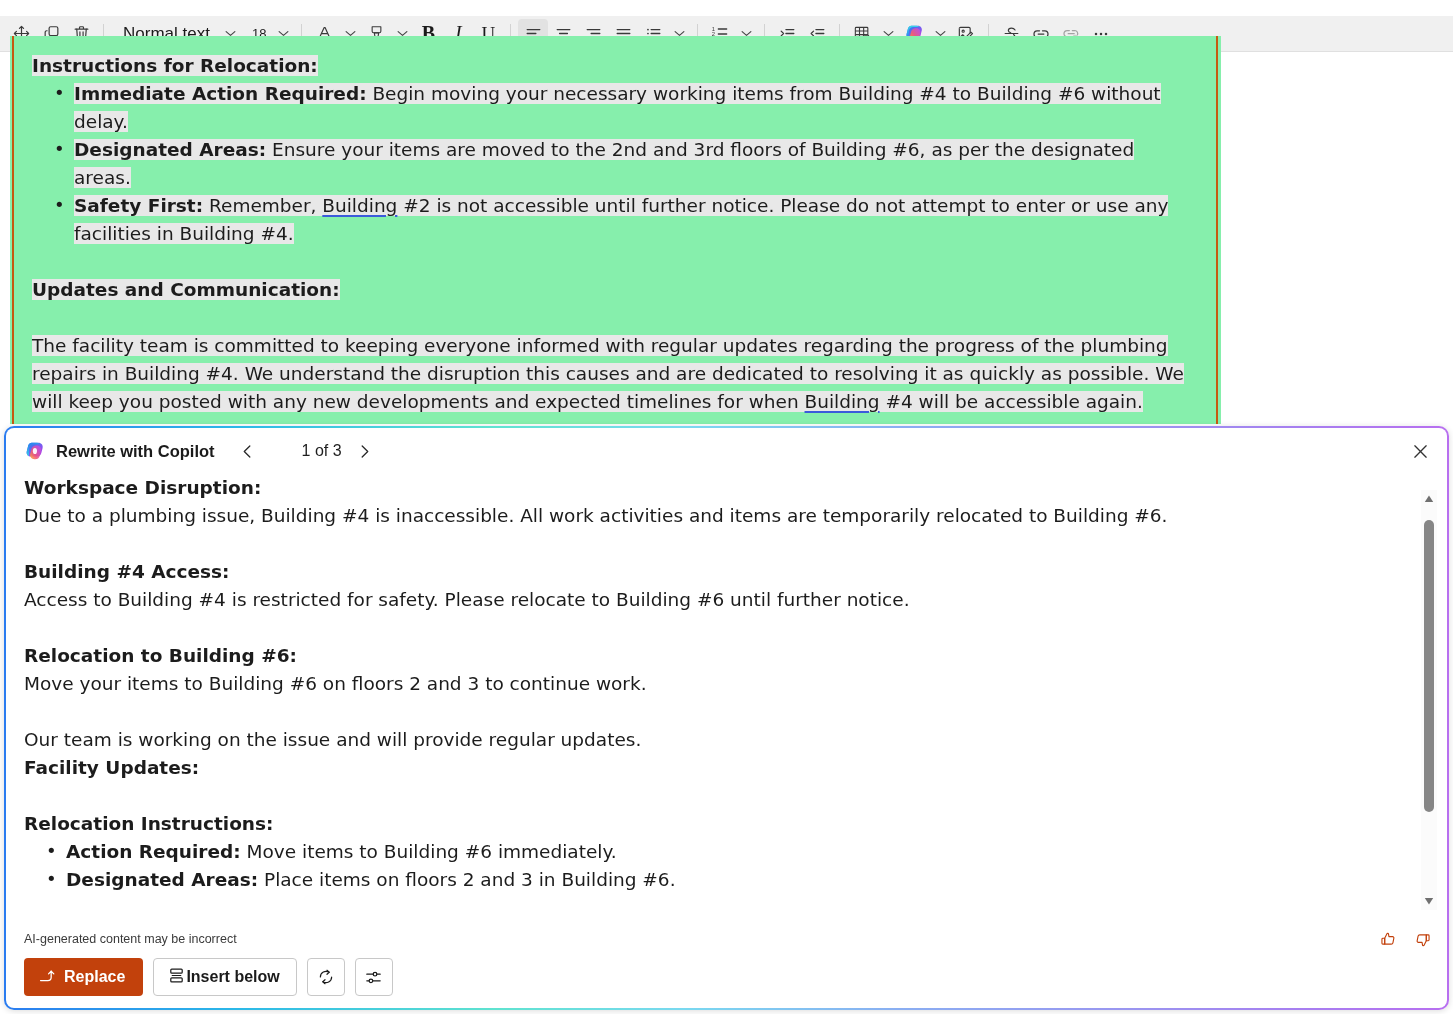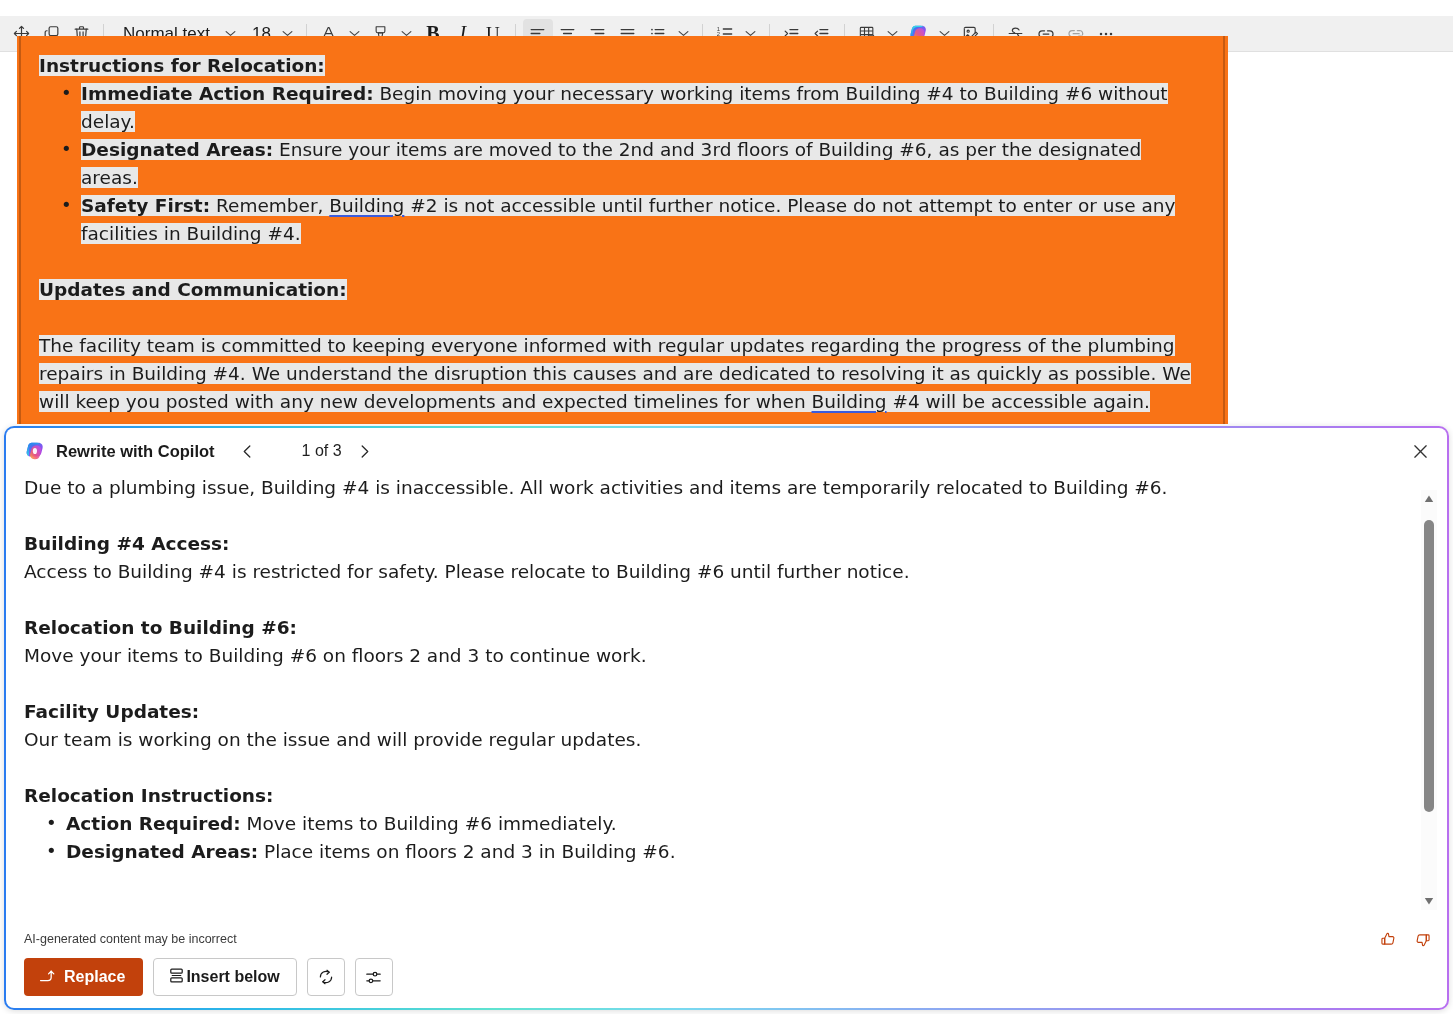--- a/index.html
+++ b/index.html
@@ -39,33 +39,33 @@
   .tb-sep {
     width: 1px; height: 20px; background: #d2d2d2;
     margin: 0 7px; flex: 0 0 auto;
   }
   .style-label {
     font-size: 17px; color: #1b1b1b;
     padding: 0 10px 0 12px; white-space: nowrap;
     display:flex; align-items:center; height:30px;
   }
   .size-label {
-    font-size: 17px; color: #1b1b1b;
+    font-size: 13px; color: #1b1b1b;
     padding: 0 6px 0 10px; white-space: nowrap;
     display:flex; align-items:center; height:30px;
   }
 
   .chev { width:11px; height:7px; display:block; }
 
   
   .doc {
     position: absolute;
-    top: 36px; left: 17px;
+    top: 36px; left: 10px;
     width: 1211px; height: 388px;
-    background: #f97316;
+    background: #86efac;
     overflow: hidden;
   }
   .doc-rail-left {
     position: absolute; top: 0; left: 2px; width: 2px; height: 100%;
     background: #c55a11;
   }
   .doc-rail-right {
     position: absolute; top: 0; right: 3px; width: 2px; height: 100%;
     background: #c55a11;
   }
@@ -528,33 +528,34 @@
 
       <div class="cp-close">
         <svg width="17" height="17" viewBox="0 0 18 18" fill="none" stroke="currentColor" stroke-width="1.4" stroke-linecap="round">
             <path d="M3 3l12 12M15 3L3 15"></path>
           </svg>
       </div>
     </div>
 
     <div class="cp-body">
       <div class="cblock">
+        <div class="ctext ch">Workspace Disruption:</div>
         <div class="ctext">Due to a plumbing issue, Building #4 is inaccessible. All work activities and items are temporarily relocated to Building #6.</div>
       </div>
       <div class="cblock">
         <div class="ctext ch">Building #4 Access:</div>
         <div class="ctext">Access to Building #4 is restricted for safety. Please relocate to Building #6 until further notice.</div>
       </div>
       <div class="cblock">
         <div class="ctext ch">Relocation to Building #6:</div>
         <div class="ctext">Move your items to Building #6 on floors 2 and 3 to continue work.</div>
       </div>
       <div class="cblock">
+        <div class="ctext">Our team is working on the issue and will provide regular updates.</div>
         <div class="ctext ch">Facility Updates:</div>
-        <div class="ctext">Our team is working on the issue and will provide regular updates.</div>
       </div>
       <div class="cblock">
         <div class="ctext ch">Relocation Instructions:</div>
         <ul class="cplist">
           <li class="ctext">
             <span class="ch">Action Required:</span><span> Move items to Building #6 immediately.</span>
           </li>
           <li class="ctext">
             <span class="ch">Designated Areas:</span><span> Place items on floors 2 and 3 in Building #6.</span>
           </li>

